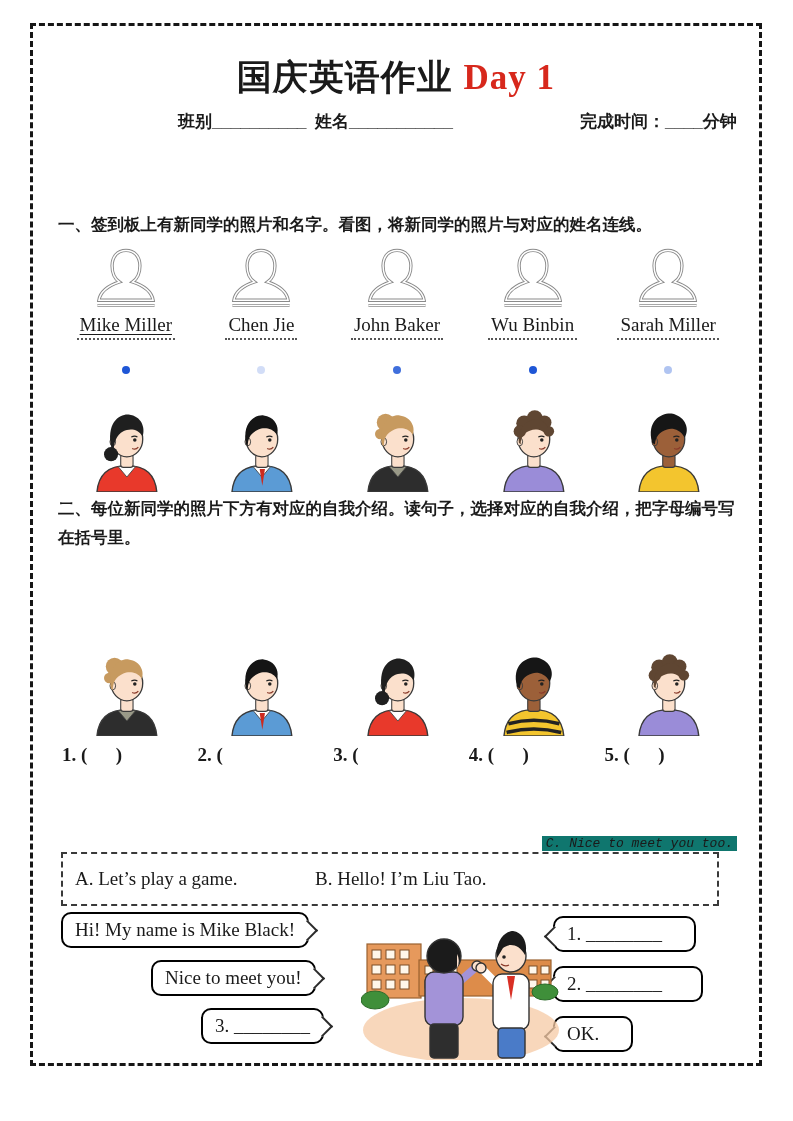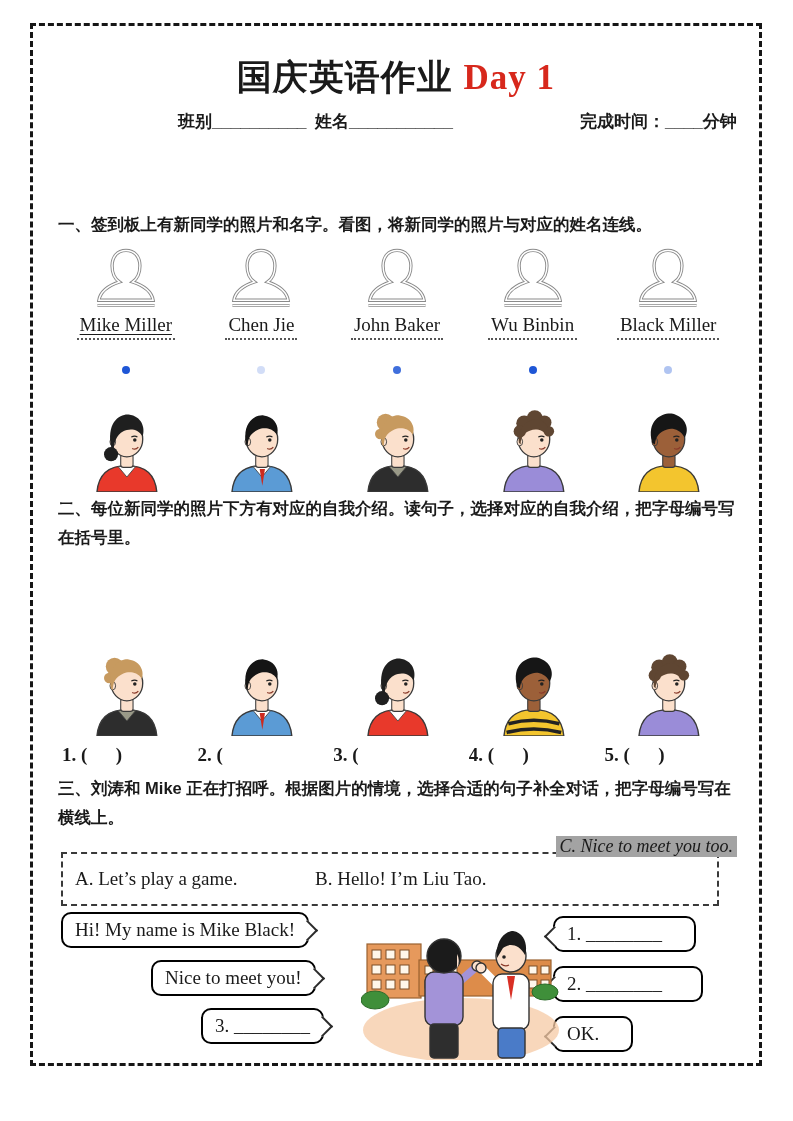--- a/index.html
+++ b/index.html
@@ -40,22 +40,22 @@
   #s2opts .o0{position:absolute;left:13px;top:0;}
   #s2opts .o1{position:absolute;left:230px;top:0;}
   #s2opts .o2{position:absolute;left:430px;top:0;}
   #s2opts .o3{position:absolute;left:13px;top:33px;}
   #s2opts .o4{position:absolute;left:222px;top:33px;}
   
   .optbox{position:absolute;left:28px;top:826px;width:654px;height:50px;
           border:2px dashed #3a3a3a;font-family:"Liberation Serif",serif;font-size:19px;}
   .optbox .oa{position:absolute;left:12px;top:14px;}
   .optbox .ob{position:absolute;left:252px;top:14px;}
-  .optbox .oc{position:absolute;right:-20px;top:-18px;background:#a3a3a3;padding:0 4px;
-              font-style:italic;font-size:18px;}
+  .optbox .oc{position:absolute;right:-20px;top:-18px;background:#0f766e;padding:0 4px;
+              font-style:italic;font-size:13px;font-family:Liberation Mono, monospace;}
   
   .dialogue{position:absolute;left:0;top:882px;width:726px;height:152px;}
   .bub{position:absolute;border:2px solid #000000;border-radius:10px;background:#fff;
        font-family:"Liberation Serif",serif;font-size:19px;padding:5px 12px;white-space:pre;}
   .bub.tail-r::after{content:"";position:absolute;right:-8px;top:9px;width:13px;height:13px;
        background:#fff;border-right:2px solid #2b2b2b;border-top:2px solid #2b2b2b;
        transform:rotate(45deg);}
   .bub.tail-l::after{content:"";position:absolute;left:-8px;top:11px;width:13px;height:13px;
        background:#fff;border-left:2px solid #2b2b2b;border-bottom:2px solid #2b2b2b;
        transform:rotate(45deg);}
@@ -121,21 +121,21 @@
   </svg>
           <div class="pname">Wu Binbin</div>
         </div>
         <div class="cell">
           <svg class="sil-svg" viewBox="0 0 100 90">
     <path d="M50,6 C38,6 31,15 31,27 C31,37 35,45 41,49 C26,54 15,62 13,74 L87,74 C85,62 74,54 59,49 C65,45 69,37 69,27 C69,15 62,6 50,6 Z" fill="none" stroke="#8a8a8a" stroke-width="4.5"></path>
     <path d="M50,6 C38,6 31,15 31,27 C31,37 35,45 41,49 C26,54 15,62 13,74 L87,74 C85,62 74,54 59,49 C65,45 69,37 69,27 C69,15 62,6 50,6 Z" fill="none" stroke="#ffffff" stroke-width="2"></path>
     <path d="M11,81 L89,81" stroke="#8a8a8a" stroke-width="4"></path>
     <path d="M11,81 L89,81" stroke="#ffffff" stroke-width="1.6"></path>
   </svg>
-          <div class="pname">Black Miller</div>
+          <div class="pname">Sarah Miller</div>
         </div>
       </div>
     <div class="dotrow" id="dots1">
         <div class="dotcell">
           <span class="dot" style="opacity: 1;"></span>
         </div>
         <div class="dotcell">
           <span class="dot" style="opacity: 0.2;"></span>
         </div>
         <div class="dotcell">
@@ -331,21 +331,20 @@
               <path d="M34,44 C32,24 48,16 55,17 C66,20 70,30 67,37 C61,28 52,28 47,30 C39,33 36,38 36,46 Z"></path>
             </g>
     <circle cx="60" cy="41" r="2" fill="#222"></circle>
     <path d="M56,37.5 q4,-2 7,0" stroke="#222" stroke-width="1.2" fill="none"></path>
     <path d="M64,49 q-3,3.5 -7,1.5" stroke="#8a3a2a" stroke-width="1.4" fill="none"></path>
   </svg>
           <div class="ansline">5. (      )</div>
         </div>
       </div>
 
-    <div class="shead" id="s3h">三、刘涛和 Mike 正在打招呼。根据图片的情境，选择合适的句子补全对话，把字母编号写在横线上。</div>
     <div class="optbox">
       <span class="oa">A. Let’s play a game.</span>
       <span class="ob">B. Hello! I’m Liu Tao.</span>
       <span class="oc">C. Nice to meet you too.</span>
     </div>
 
     <div class="dialogue">
       <div class="bub tail-r" id="lb0">Hi! My name is Mike Black!</div>
       <div class="bub tail-r" id="lb1">Nice to meet you!</div>
       <div class="bub tail-r" id="lb2">3. ________</div>

